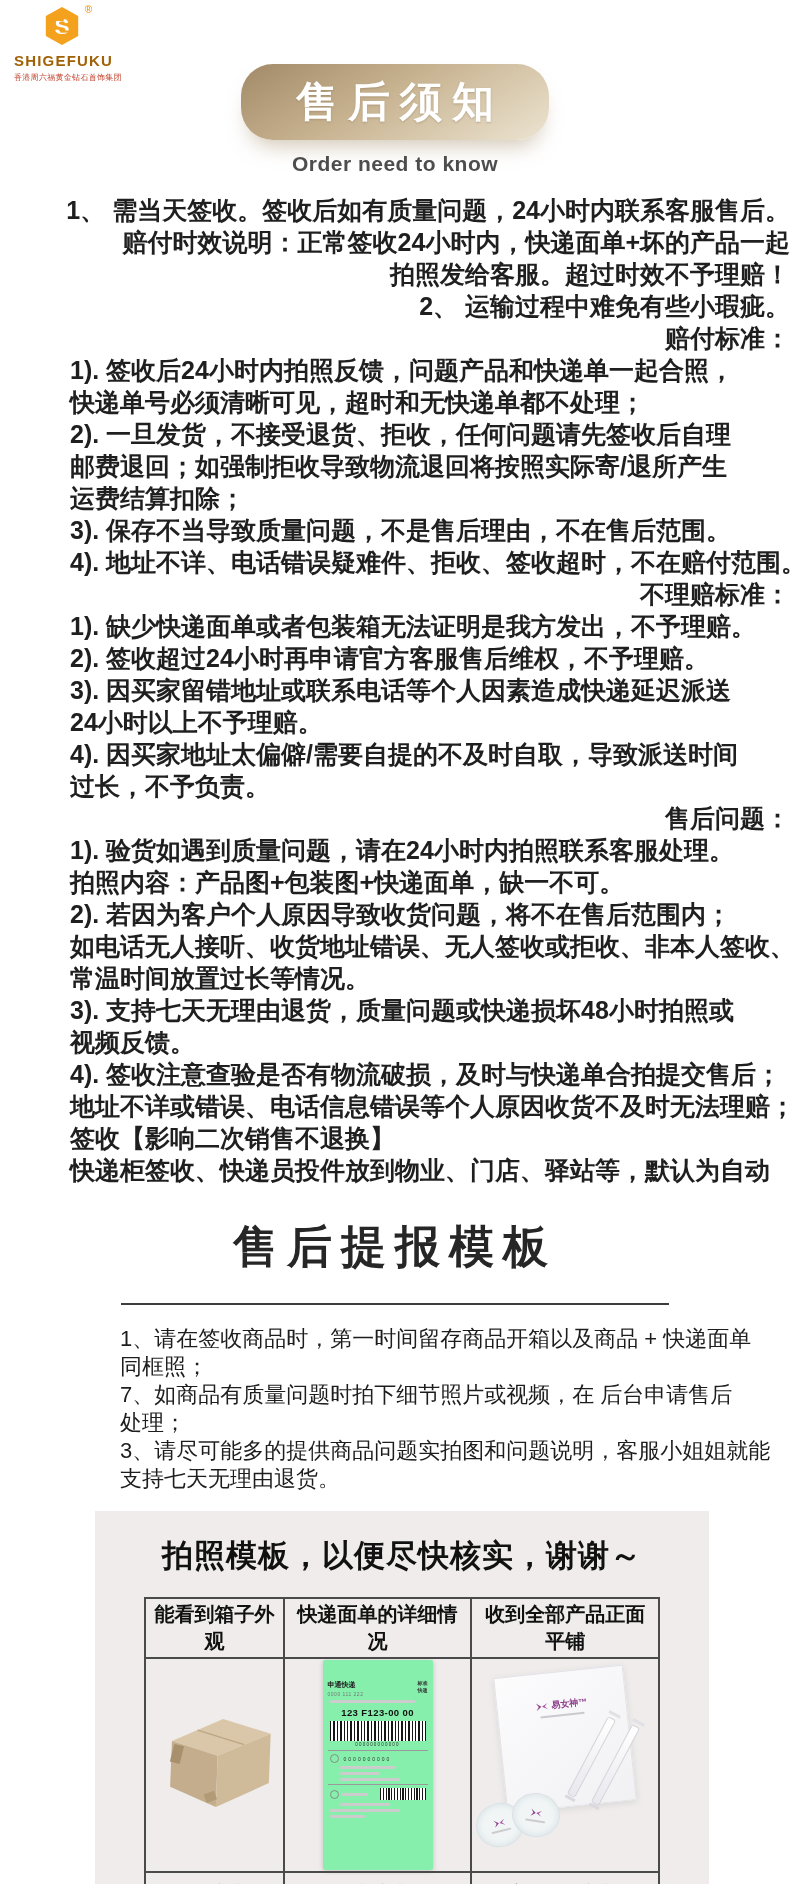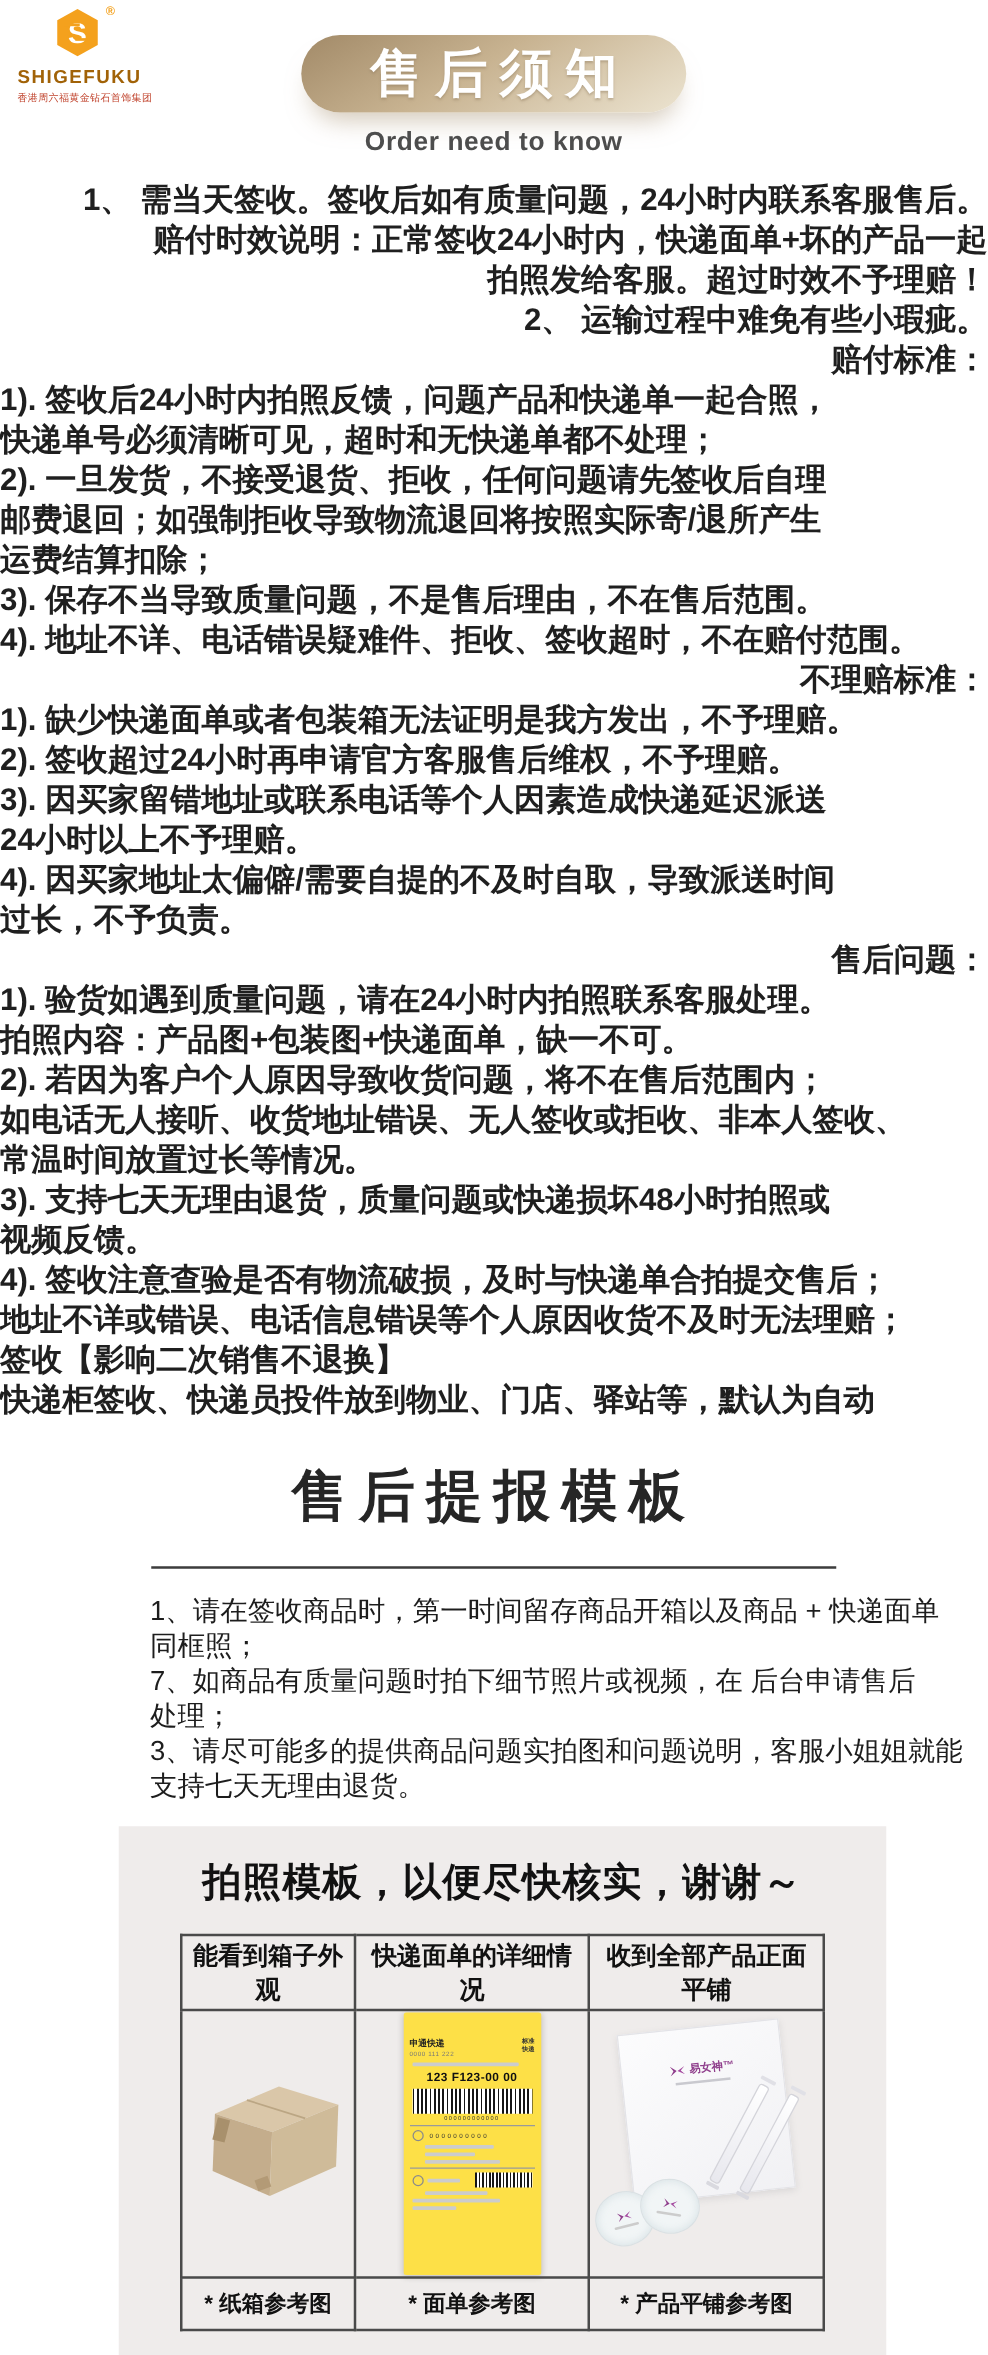--- a/index.html
+++ b/index.html
@@ -7,55 +7,55 @@
         font-family:"Liberation Sans","DejaVu Sans",sans-serif;color:#1c1c1c;}
 
   
   .logo-block{position:absolute;top:6px;left:14px;width:96px;text-align:center;}
   .logo-mark{position:relative;display:inline-block;}
   .reg-mark{position:absolute;top:-2px;right:-12px;font-size:10px;color:#f4a11d;font-weight:700;}
   .logo-name{font-size:15px;font-weight:700;color:#a16207;letter-spacing:1.2px;margin-top:2px;}
   .logo-sub{font-size:8px;color:#c1452f;margin-top:3px;letter-spacing:.3px;white-space:nowrap;}
 
   
-  .banner-pill{width:308px;height:62px;margin:28px auto 0;border-radius:32px;
+  .banner-pill{width:308px;height:76px;margin:64px auto 0;border-radius:32px;
     background:linear-gradient(150deg,#a28a68 0%,#c6bköz 0%,#c8b391 45%,#ece4d1 100%);
     background:linear-gradient(150deg,#a28a68 0%,#c8b391 45%,#ece4d1 100%);
     display:flex;align-items:center;justify-content:center;
     box-shadow:0 14px 20px -8px rgba(175,155,125,.55);}
   .banner-pill span{color:#fff;font-size:42px;font-weight:700;letter-spacing:10px;text-indent:10px;
     text-shadow:0 1px 2px rgba(140,120,90,.45);}
   .banner-sub{text-align:center;font-size:21px;font-weight:600;color:#4d4d4d;margin-top:12px;letter-spacing:.5px;}
 
   
   .notice{margin-top:18px;}
   .notice-line{white-space:nowrap;font-size:25px;line-height:32px;font-weight:600;color:#1f1f1f;}
   .notice-line.s-top{margin-left:16px;text-align:right;}
-  .notice-line.s-sub{}
+  .notice-line.s-sub{margin-left:70px;}
 
   
   .tpl-title{margin-top:31px;text-align:center;font-size:45px;font-weight:700;letter-spacing:9px;color:#262626;}
   .tpl-rule{width:548px;height:2px;background:#3d3d3d;margin:26px auto 0;}
   .tpl-lines{margin:20px 0 0 120px;}
   .tpl-line{white-space:nowrap;font-size:22px;line-height:28px;color:#1d1d1d;}
 
   
   .photo-panel{margin:18px 0 0 95px;width:614px;background:#efeceb;padding:24px 0 22px;}
   .panel-title{text-align:center;font-size:31px;font-weight:700;color:#111;letter-spacing:1px;}
   .photo-table{width:516px;margin:20px auto 0;border-collapse:collapse;background:transparent;}
   .photo-table th,.photo-table td{border:2px solid #4a4a4a;}
   .col-h{font-size:20px;font-weight:700;height:42px;padding:2px 3px;text-align:center;color:#111;}
   .img-cell{height:200px;text-align:center;vertical-align:middle;}
   .cap-cell{height:38px;text-align:center;font-size:18px;font-weight:700;color:#111;}
 
   
   .box-wrap{display:inline-block;}
 
   
-  .label-card{width:100px;height:170px;background:#fde047;margin:0 auto;border-radius:2px;
+  .label-card{width:100px;height:170px;background:#86efac;margin:0 auto;border-radius:2px;
     box-shadow:0 1px 5px rgba(0,0,0,.2);padding:20px 5px;text-align:left;}
   .lbl-head{display:flex;justify-content:space-between;align-items:flex-start;}
   .lbl-courier{font-size:7px;font-weight:700;color:#222;display:block;}
   .lbl-topcode{font-size:5px;color:#777;display:block;margin-top:1px;letter-spacing:.5px;}
   .lbl-tags{font-size:5px;color:#333;text-align:right;line-height:7px;font-weight:700;}
   .lbl-bigcode{font-size:9.5px;font-weight:700;text-align:center;margin-top:4px;letter-spacing:.4px;color:#111;}
   .lbl-barcode{height:20px;margin:3px 2px 1px;
     background:repeating-linear-gradient(90deg,#141414 0 1.4px,#ffffff 1.4px 3.4px);}
   .lbl-digits{font-size:4.5px;text-align:center;color:#333;letter-spacing:1.2px;}
   .lbl-sep{border-top:1px solid #9a9a9a;margin:3px 0;}

